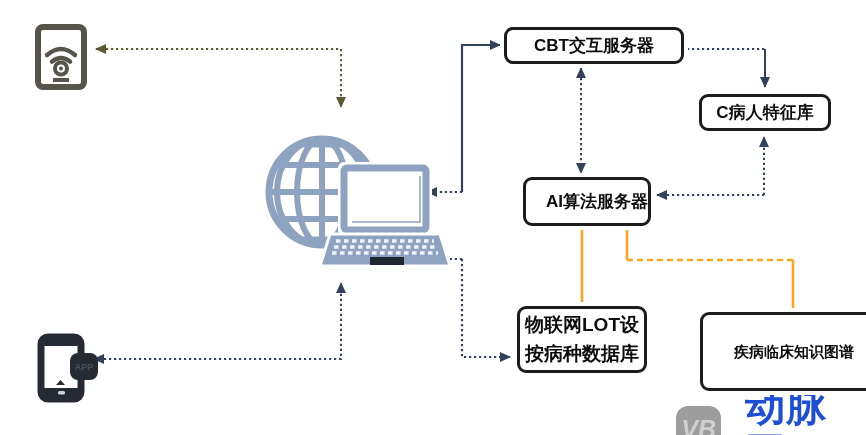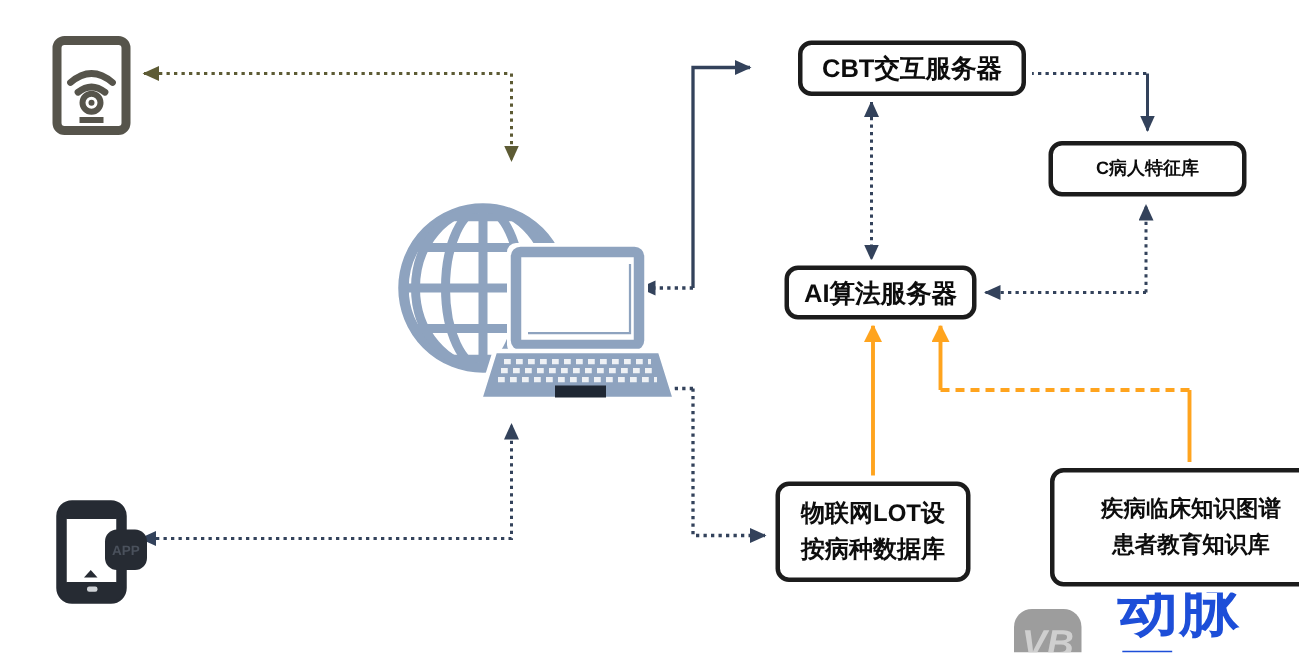--- a/index.html
+++ b/index.html
@@ -10,24 +10,24 @@
   .layer{position:absolute;left:0;top:0;}
   #connectors{z-index:2;pointer-events:none;}
   .icon-svg{position:absolute;z-index:2;}
   .box{
     position:absolute;z-index:3;box-sizing:border-box;
     background:#ffffff;border:3px solid #1c1c1c;border-radius:9px;
     box-shadow:0 0 0 4px #ffffff;
     display:flex;flex-direction:column;align-items:center;justify-content:center;
     font-weight:600;color:#0d0d0d;text-align:center;white-space:nowrap;
   }
-  #box-cbt{left:504px;top:27px;width:152px;height:37px;font-size:17px;margin-left:28px;}
-  #box-patient{left:699px;top:94px;width:132px;height:37px;font-size:12px;}
-  #box-ai{left:523px;top:177px;width:128px;height:36px;font-size:17px;}
-  #box-iot{left:517px;top:321px;width:130px;height:67px;font-size:16px;line-height:1.5;}
+  #box-cbt{left:504px;top:27px;width:180px;height:37px;font-size:17px;}
+  #box-patient{left:699px;top:94px;width:132px;height:37px;font-size:17px;}
+  #box-ai{left:523px;top:177px;width:128px;height:49px;font-size:17px;align-items:flex-end;}
+  #box-iot{left:517px;top:306px;width:130px;height:67px;font-size:19px;line-height:1.5;}
   #box-knowledge{left:700px;top:312px;width:188px;height:79px;font-size:15px;line-height:1.6;}
   .watermark{
     position:absolute;left:676px;top:383px;z-index:1;
     display:flex;align-items:center;gap:24px;
   }
   .wm-badge{
     width:46px;height:46px;background:#9d9d9d;border-radius:12px;
     color:#cfcfcf;font-weight:700;font-style:italic;font-size:25px;
     display:flex;align-items:center;justify-content:center;
   }
@@ -149,21 +149,20 @@
     <div>AI算法服务器</div>
   </div>
 
   <div class="box" id="box-iot">
     <div>物联网LOT设</div>
     <div>按病种数据库</div>
   </div>
 
   <div class="box" id="box-knowledge">
     <div>疾病临床知识图谱</div>
-    <div>患者教育知识库</div>
   </div>
 
   <div class="watermark">
     <div class="wm-badge">VB</div>
     <div class="wm-text">动脉网</div>
   </div>
 
 </div>
 
 </body></html>

